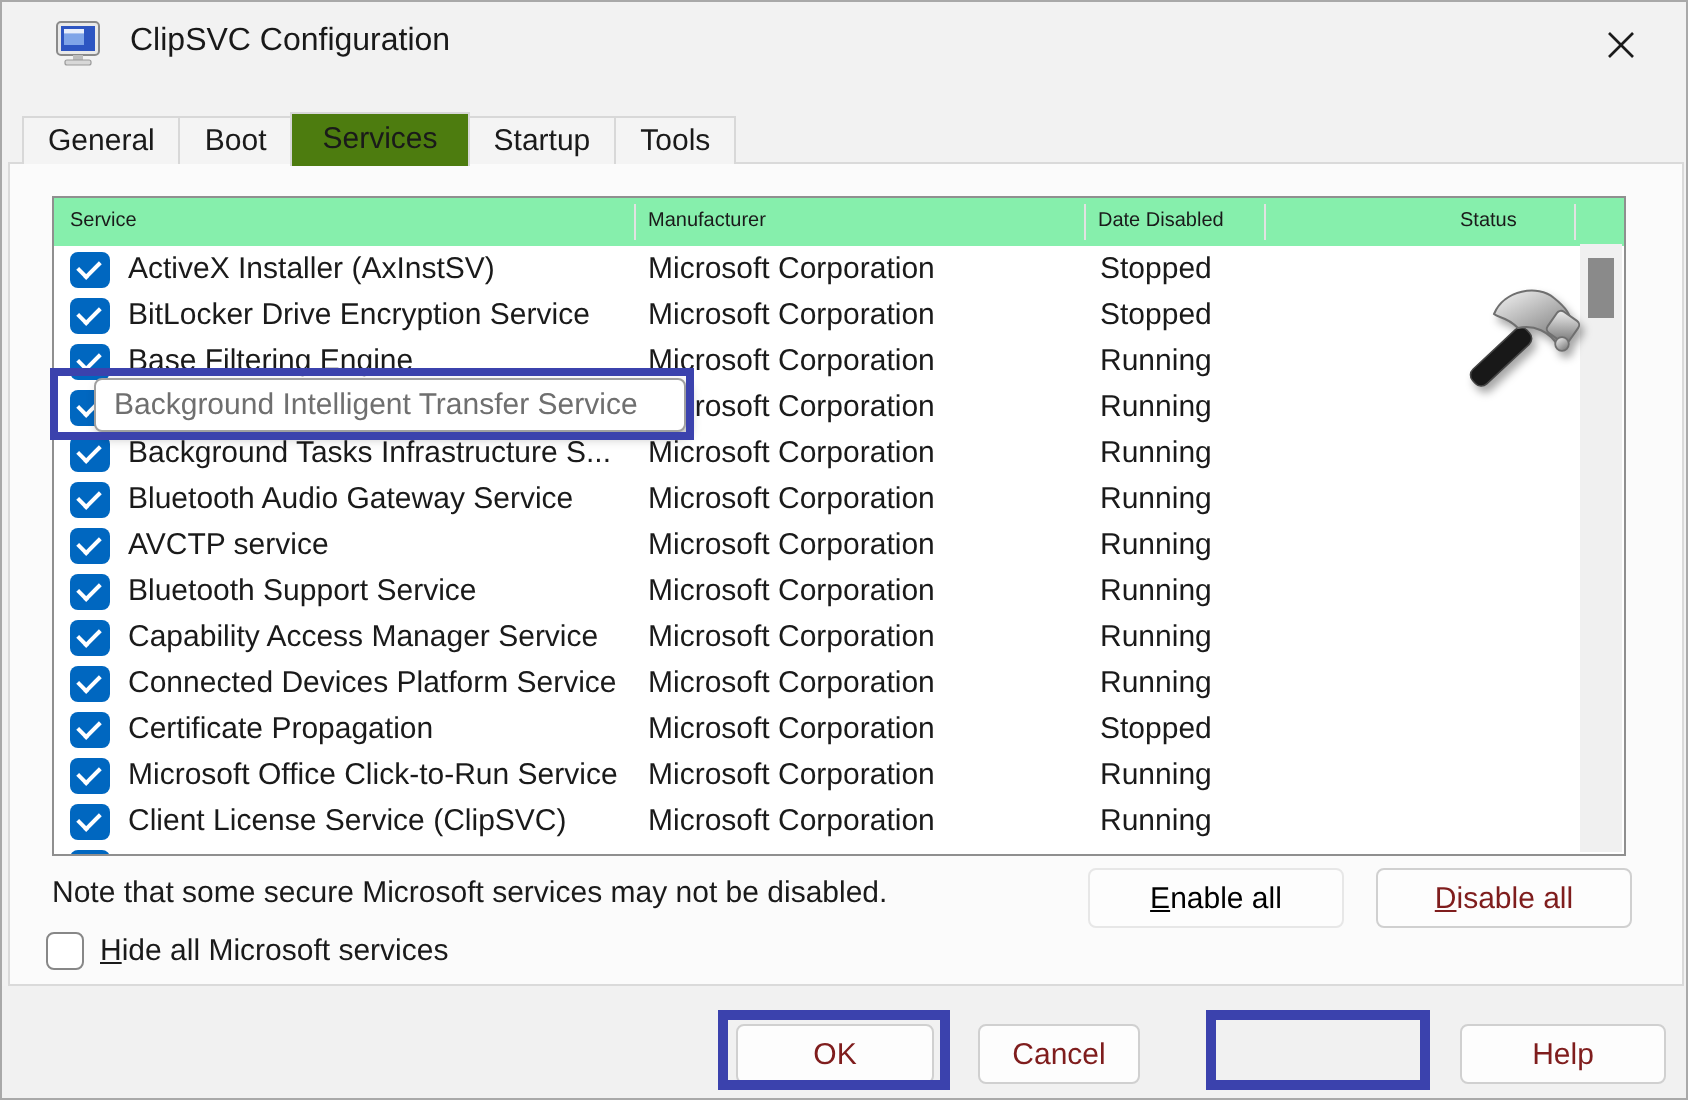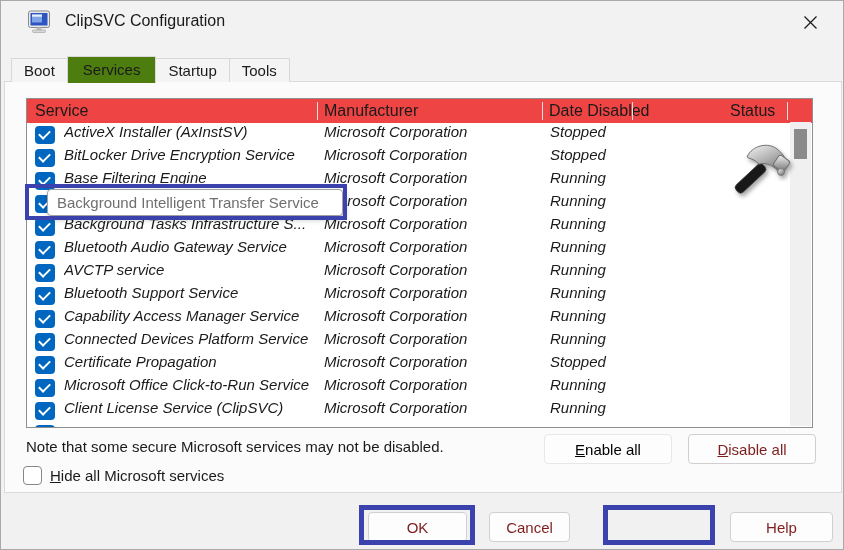--- a/index.html
+++ b/index.html
@@ -22,30 +22,30 @@
        border:1px solid #d8d8d8; border-bottom:none; margin-right:-1px;}
   .tab.active{height:27px; line-height:26px; padding:0 15px; background:#4d7c0f; position:relative; z-index:4; margin-bottom:-1px;}
 
   
   .page{position:absolute; left:3px; top:80px; width:838px; height:412px;
         background:#fbfbfb; border:1px solid #dadada;}
 
   
   .listview{position:absolute; left:25px; top:97px; width:787px; height:330px;
             background:#ffffff; border:1px solid #8f8f8f; overflow:hidden;}
-  .lv-header{position:relative; height:24px; font-size:16px; display:flex; background:#ef4444;}
+  .lv-header{position:relative; height:24px; font-size:10px; display:flex; background:#86efac;}
   .h-cell{line-height:23px; white-space:nowrap; overflow:hidden;}
   .h-service{width:290px; padding-left:8px;}
   .h-manu{width:225px; padding-left:7px;}
   .h-status{width:90px; padding-left:8px;}
   .h-date{flex:1; padding-left:7px;}
   .h-sep{position:absolute; top:3px; bottom:3px; width:1px; background:#e2e2e2;}
 
   .lv-rows{position:absolute; left:0; top:24px; right:22px; bottom:0; overflow:hidden;}
-  .lv-row{display:flex; height:23px; font-size:15px; font-style:italic;}
+  .lv-row{display:flex; height:23px; font-size:15px; align-items:center;}
   .cell{white-space:nowrap; overflow:hidden;}
   .c-check{width:37px; padding-left:8px; display:flex; align-items:center;}
   .c-service{width:253px;}
   .c-manu{width:225px; padding-left:7px;}
   .c-status{width:90px; padding-left:8px;}
   .c-date{flex:1; padding-left:7px;}
 
   .cb{width:20px; height:18px; border-radius:4px; background:var(--accent); position:relative; flex:none;}
   .cb::after{content:""; position:absolute; left:4px; top:4px; width:9px; height:5px;
              border-left:2px solid #fff; border-bottom:2px solid #fff; transform:rotate(-45deg);}
@@ -109,20 +109,21 @@
     <span class="win-title">ClipSVC Configuration</span>
     <button class="close-btn">
       <svg width="15" height="15" viewBox="0 0 15 15">
         <line x1="1.5" y1="1.5" x2="13.5" y2="13.5" stroke="#1b1b1b" stroke-width="1.3"></line>
         <line x1="13.5" y1="1.5" x2="1.5" y2="13.5" stroke="#1b1b1b" stroke-width="1.3"></line>
       </svg>
     </button>
   </div>
 
   <div class="tabstrip">
+    <div class="tab">General</div>
     <div class="tab">Boot</div>
     <div class="tab active">Services</div>
     <div class="tab">Startup</div>
     <div class="tab">Tools</div>
   </div>
 
   <div class="page"></div>
 
   <div class="listview">
     <div class="lv-header">

